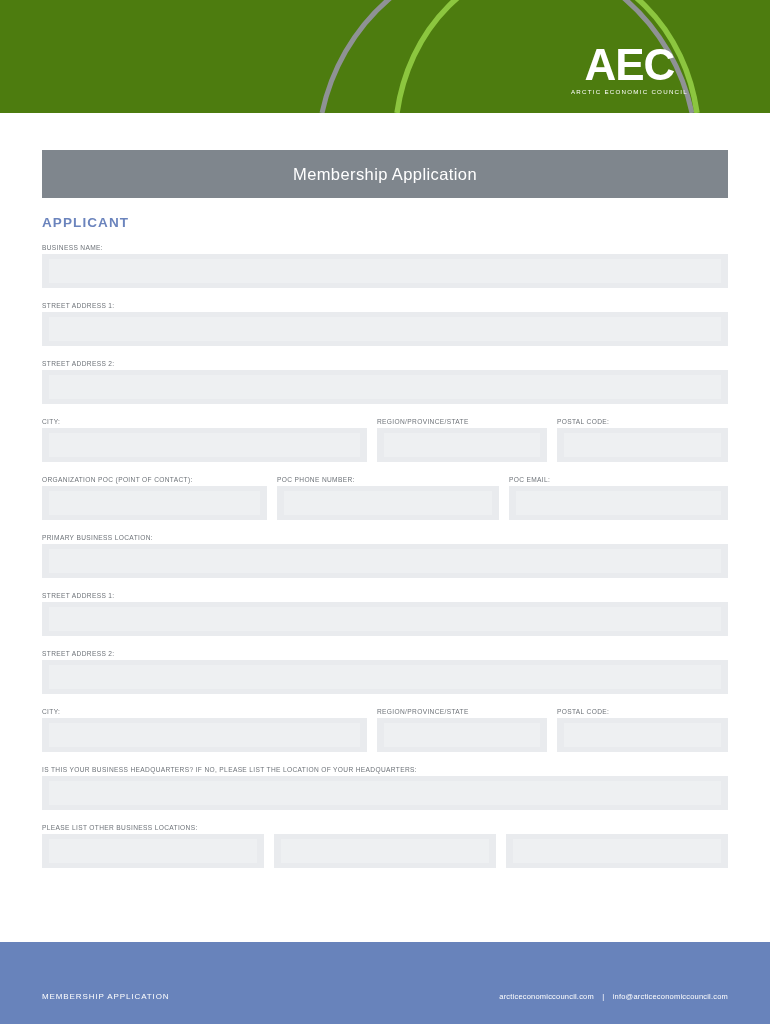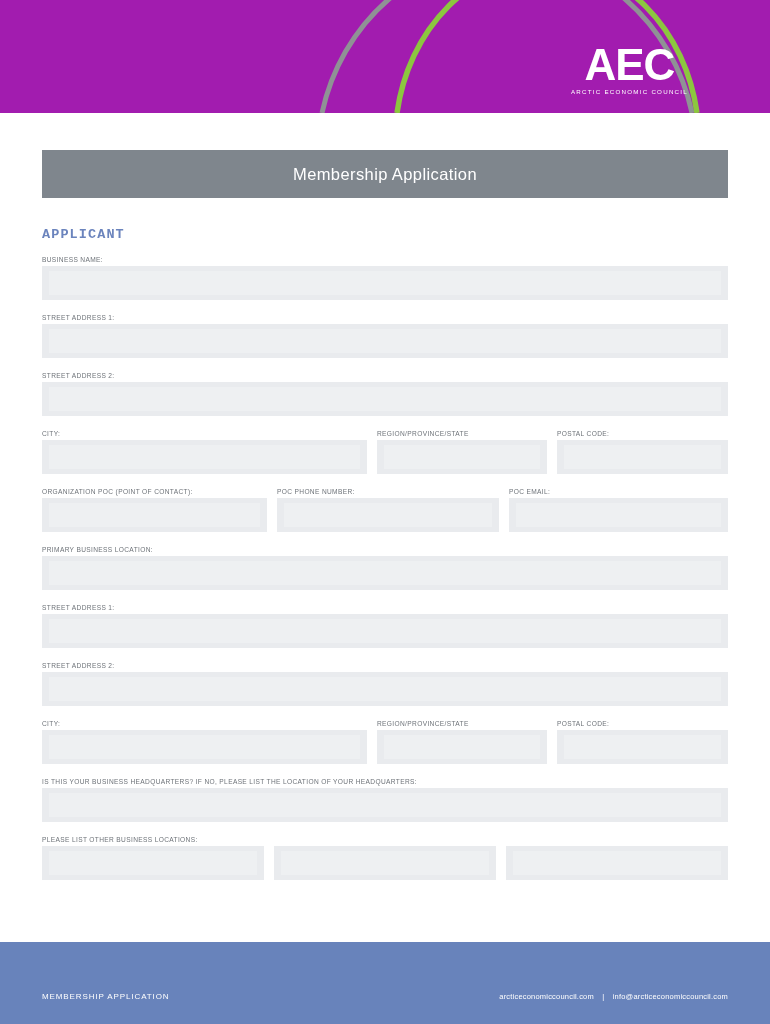--- a/index.html
+++ b/index.html
@@ -15,21 +15,21 @@
     font-family: "Liberation Sans", sans-serif;
     -webkit-font-smoothing: antialiased;
   }
 
   
   .header {
     position: absolute;
     left: 0; top: 0;
     width: 770px;
     height: 113px;
-    background: #a21caf;
+    background: #4d7c0f;
     overflow: hidden;
   }
   .header-arcs {
     position: absolute;
     left: 0; top: 0;
     width: 770px;
     height: 113px;
   }
   .logo {
     position: absolute;
@@ -78,22 +78,21 @@
     position: absolute;
     left: 42px;
     top: 215px;
     width: 686px;
   }
   .section-heading {
     color: #6b84bd;
     font-size: 13.5px;
     font-weight: 700;
     letter-spacing: 1.1px;
-    margin: 12px 0 14px 0;
-    font-family: Liberation Mono, monospace;
+    margin: 0 0 14px 0;
   }
   .section-heading.second {
     margin-top: 26px;
   }
 
   .field-label {
     font-size: 6.6px;
     color: #6d7278;
     letter-spacing: 0.35px;
     margin-bottom: 3px;

